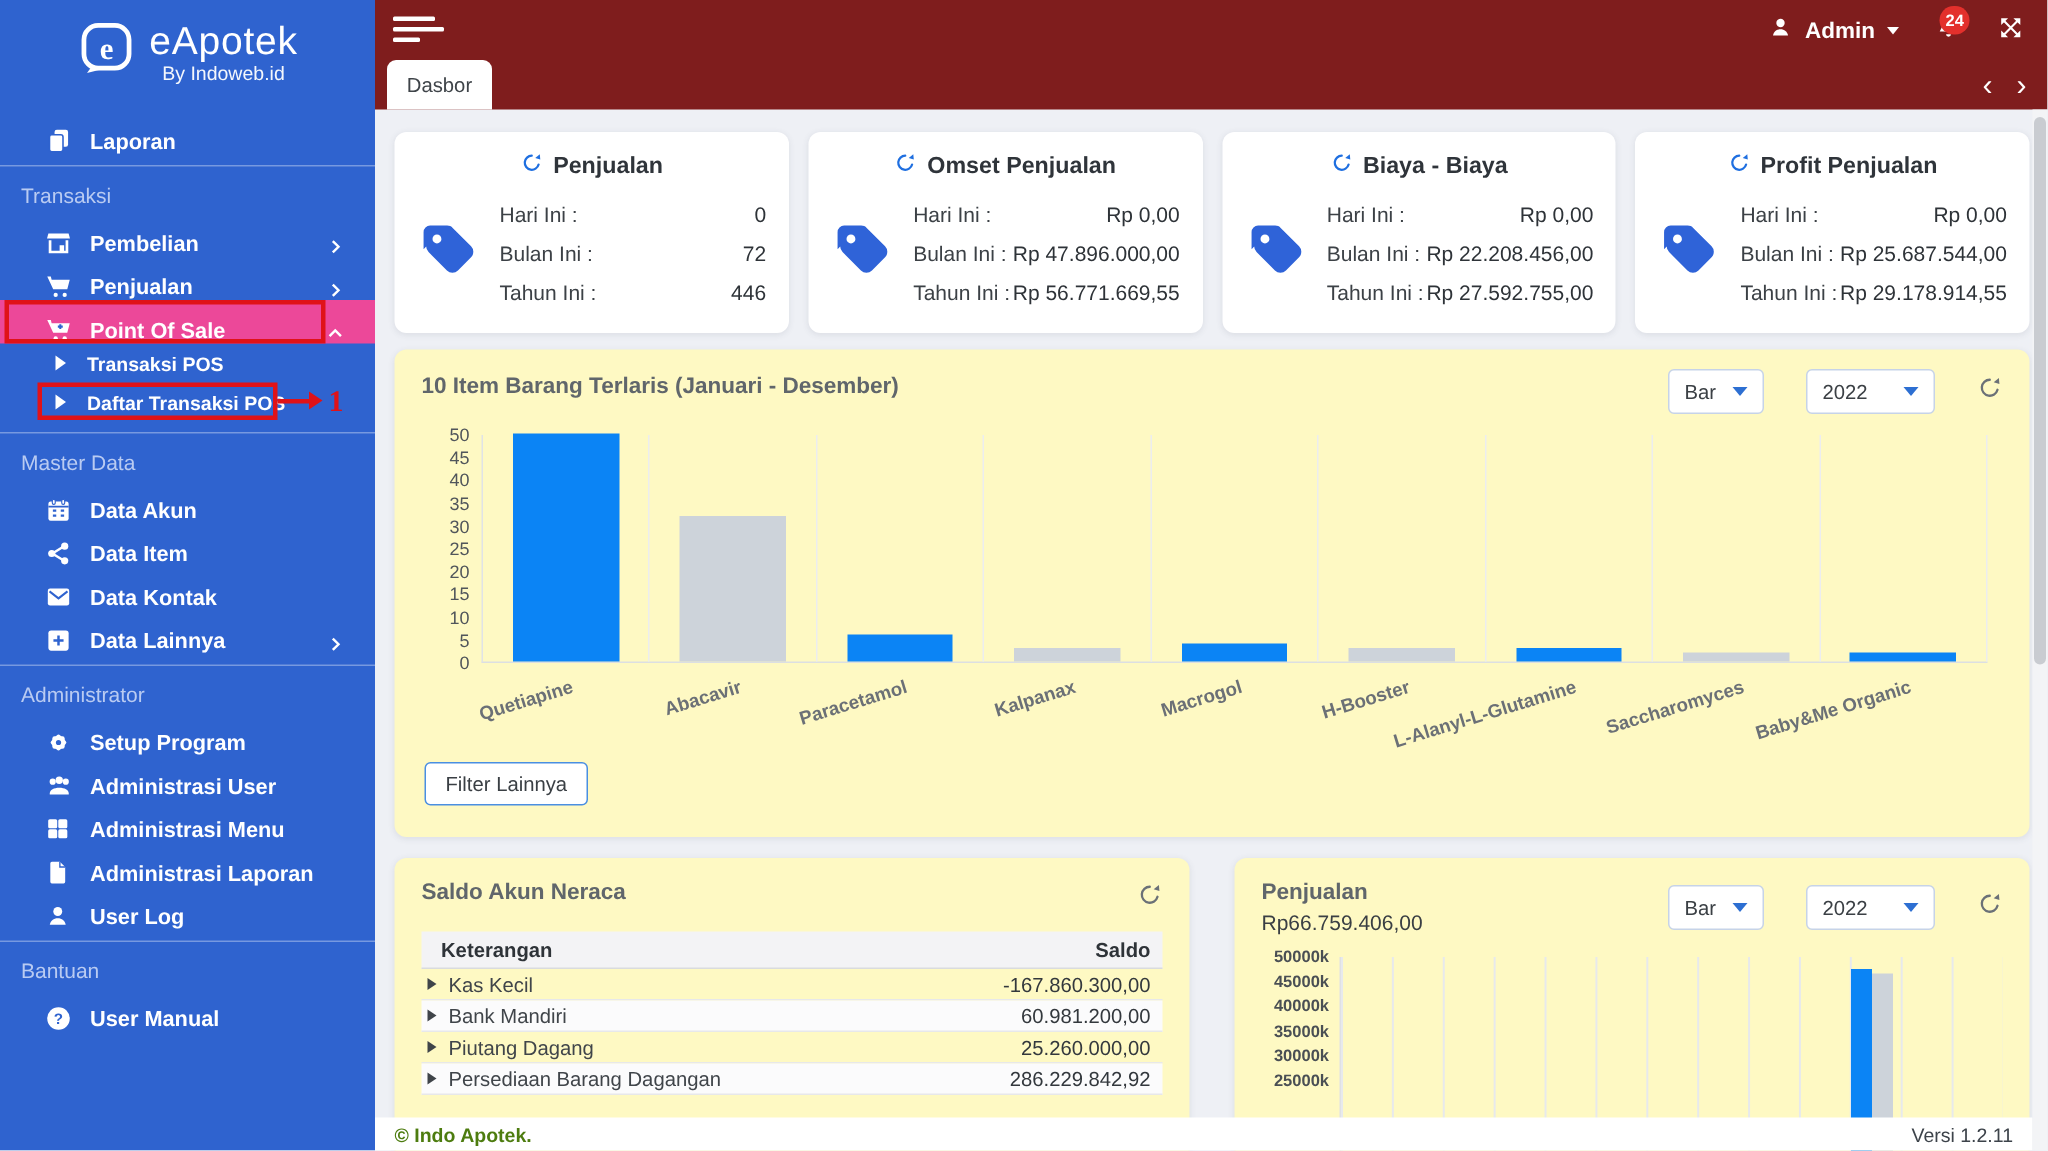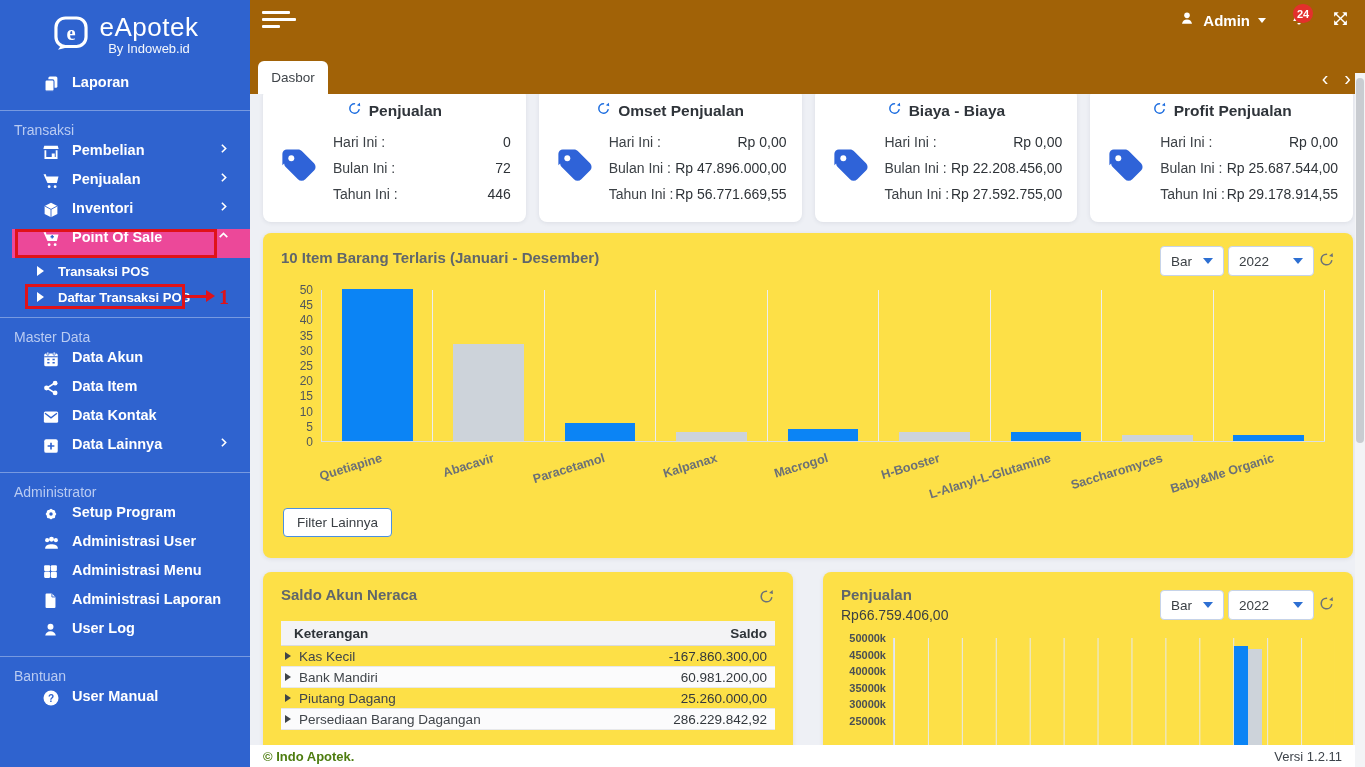--- a/index.html
+++ b/index.html
@@ -14,22 +14,22 @@
     position:absolute; left:0; top:0; width:250px; height:767px;
     background:#2f63cf; color:#fff; z-index:30;
   }
   .logo { display:flex; align-items:center; justify-content:center; padding:13px 0 8px; }
   .logo-txt { display:flex; flex-direction:column; align-items:center; margin-left:10px; }
   .logo-name { font-size:26px; font-weight:400; letter-spacing:.5px; line-height:28px; }
   .logo-tag { font-size:13px; opacity:.95; }
   .sb-divider { height:1px; background:rgba(255,255,255,.35); margin:7px 0; }
   .sb-section { color:#b9cbf2; font-size:14px; padding:4px 14px 4px 14px; }
   .mitem {
-    display:flex; align-items:flex-start; height:29px; padding:0 20px 0 30px;
-    font-size:14.5px; font-weight:600; cursor:pointer; position:relative;margin-left:12px;
+    display:flex; align-items:flex-end; height:29px; padding:0 20px 0 30px;
+    font-size:14.5px; font-weight:600; cursor:pointer; position:relative;
   }
   .mitem .mi { width:19px; height:19px; margin-right:11px; flex:none; display:flex; align-items:center; }
   .mitem svg { display:block; }
   .mitem .chev { margin-left:auto; }
   .mitem.active { background:#ec4899; }
   .msub {
     display:flex; align-items:center; height:26px; padding:0 14px 0 37px;
     font-size:13px; font-weight:700; cursor:pointer; position:relative;
   }
   .mini-caret {
@@ -41,21 +41,21 @@
   
   .anno-box { position:absolute; border:3px solid #e01218; pointer-events:none; z-index:50; }
   .anno-box1 { left:3px; right:33px; top:0px; bottom:0px; }
   .anno-box2 { left:25px; top:0px; height:25px; width:160px; }
   .anno-arrow-line { position:absolute; left:185px; top:11px; width:24px; height:3px; background:#e01218; z-index:50; }
   .anno-arrow-head { position:absolute; left:206px; top:6px; width:0; height:0;
     border-left:9px solid #e01218; border-top:6px solid transparent; border-bottom:6px solid transparent; z-index:50; }
   .anno-num { position:absolute; left:219px; top:2px; color:#e01218; font-family:"Liberation Serif",serif;
     font-size:20px; font-weight:700; z-index:50; }
   
-  .header { position:absolute; left:250px; top:0; right:0; height:94px; background:#a16207; z-index:10; }
+  .header { position:absolute; left:250px; top:0; right:0; height:73px; background:#7f1d1d; z-index:10; }
   .hamburger { position:absolute; left:12px; top:11px; cursor:pointer; }
   .hamburger div { height:3px; background:#fff; border-radius:1px; margin-bottom:4px; }
   .h1 { width:28px; } .h2 { width:34px; } .h3 { width:18px; }
   .hdr-right { position:absolute; right:16px; top:9px; display:flex; align-items:center; gap:24px; color:#fff; }
   .usergrp { display:flex; align-items:center; gap:8px; cursor:pointer; }
   .usergrp .uname { font-size:15px; font-weight:600; }
   .caret-down-w { width:0; height:0; border-top:5px solid #fff; border-left:4.5px solid transparent; border-right:4.5px solid transparent; }
   .bellwrap { position:relative; cursor:pointer; }
   .badge { position:absolute; top:-5px; left:3px; min-width:20px; height:19px; border-radius:10px;
     background:#e3302c; color:#fff; font-size:11px; font-weight:700; display:flex; align-items:center; justify-content:center; padding:0 4px; }
@@ -71,24 +71,24 @@
   .content { position:absolute; left:13px; top:15px; width:1090px; }
   .cards-row { display:flex; gap:13px; height:134px; }
   .scard { flex:1; background:#fff; border-radius:8px; box-shadow:0 1px 4px rgba(60,70,90,.10); padding:13px 15px 10px; }
   .scard-title { display:flex; align-items:center; justify-content:center; gap:7px; font-size:15.5px; font-weight:700; color:#2f343a; }
   .scard-body { display:flex; align-items:center; gap:13px; margin-top:9px; }
   .tagicon { flex:none; }
   .scard-rows { flex:1; }
   .srow { display:flex; justify-content:space-between; line-height:26px; font-size:14px; }
   .srow .lb { color:#3c4146; }
   .srow .vl { color:#2e3338; }
-  .panel { background:#fde047; border-radius:8px; box-shadow:0 1px 4px rgba(60,70,90,.10); position:relative; }
+  .panel { background:#fef9c3; border-radius:8px; box-shadow:0 1px 4px rgba(60,70,90,.10); position:relative; }
   .chart-panel { margin-top:11px; height:325px; padding:16px 18px; }
   .panel-title { font-size:15px; font-weight:700; color:#60666b; }
-  .controls { position:absolute; display:flex; align-items:center; gap:4px; top:13px; right:18px; }
+  .controls { position:absolute; display:flex; align-items:center; gap:28px; top:13px; right:18px; }
   .selectbox {
     display:flex; align-items:center; justify-content:space-between; gap:10px;
     border:1px solid #c6d3e8; border-radius:4px; height:30px; padding:0 10px;
     font-size:13.5px; color:#3b4045; background:#fff; cursor:pointer;
   }
   .sel-sm { width:64px; } .sel-md { width:86px; }
   .caret-down-b { width:0; height:0; border-top:6px solid #2d6fd2; border-left:5px solid transparent; border-right:5px solid transparent; }
   .refresh-gray { color:#6b7177; cursor:pointer; }
   .refresh-blue { color:#1f6fe0; }
   
@@ -195,34 +195,20 @@
         </svg>
     </span>
     <span>Penjualan</span>
     <span class="chev">
       <svg width="13" height="13" viewBox="0 0 24 24">
           <polyline points="9 5 16 12 9 19" fill="none" stroke="#fff" stroke-width="3"></polyline>
         </svg>
     </span>
   </div>
 
-  <div class="mitem">
-    <span class="mi">
-      <svg width="18" height="18" viewBox="0 0 24 24">
-          <path d="M12 2.2l8.5 4.3v10.8L12 21.8l-8.5-4.5V6.5z" fill="#fff"></path>
-          <path d="M3.5 6.5L12 11.2l8.5-4.7M12 11.2v10.6" stroke="#2f63cf" stroke-width="1.2" fill="none"></path>
-        </svg>
-    </span>
-    <span>Inventori</span>
-    <span class="chev">
-      <svg width="13" height="13" viewBox="0 0 24 24">
-          <polyline points="9 5 16 12 9 19" fill="none" stroke="#fff" stroke-width="3"></polyline>
-        </svg>
-    </span>
-  </div>
 
   <div class="mitem active">
     <span class="mi">
       <svg width="18" height="18" viewBox="0 0 24 24">
           <path d="M2 3h3.2l.7 3H22l-2.2 8.5H7.3z" fill="#fff"></path>
           <path d="M13.6 6.8v4.4M11.4 9h4.4" stroke="#2f63cf" stroke-width="1.8"></path>
           <circle cx="9.5" cy="19.5" r="1.9" fill="#fff"></circle>
           <circle cx="17.5" cy="19.5" r="1.9" fill="#fff"></circle>
         </svg>
     </span>

